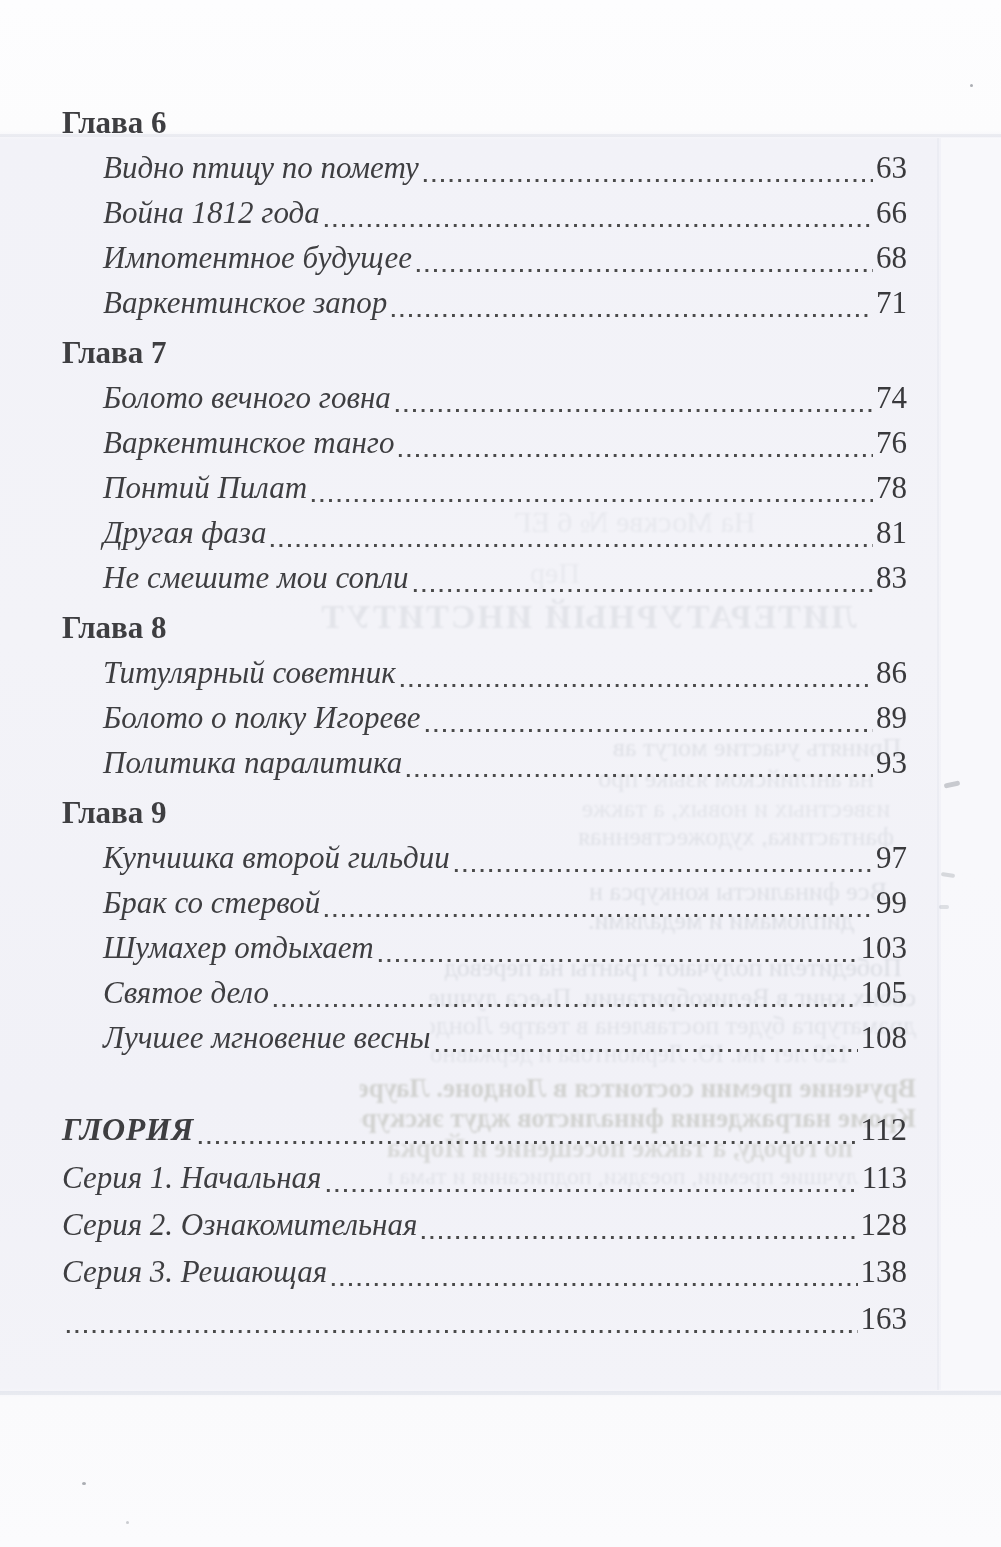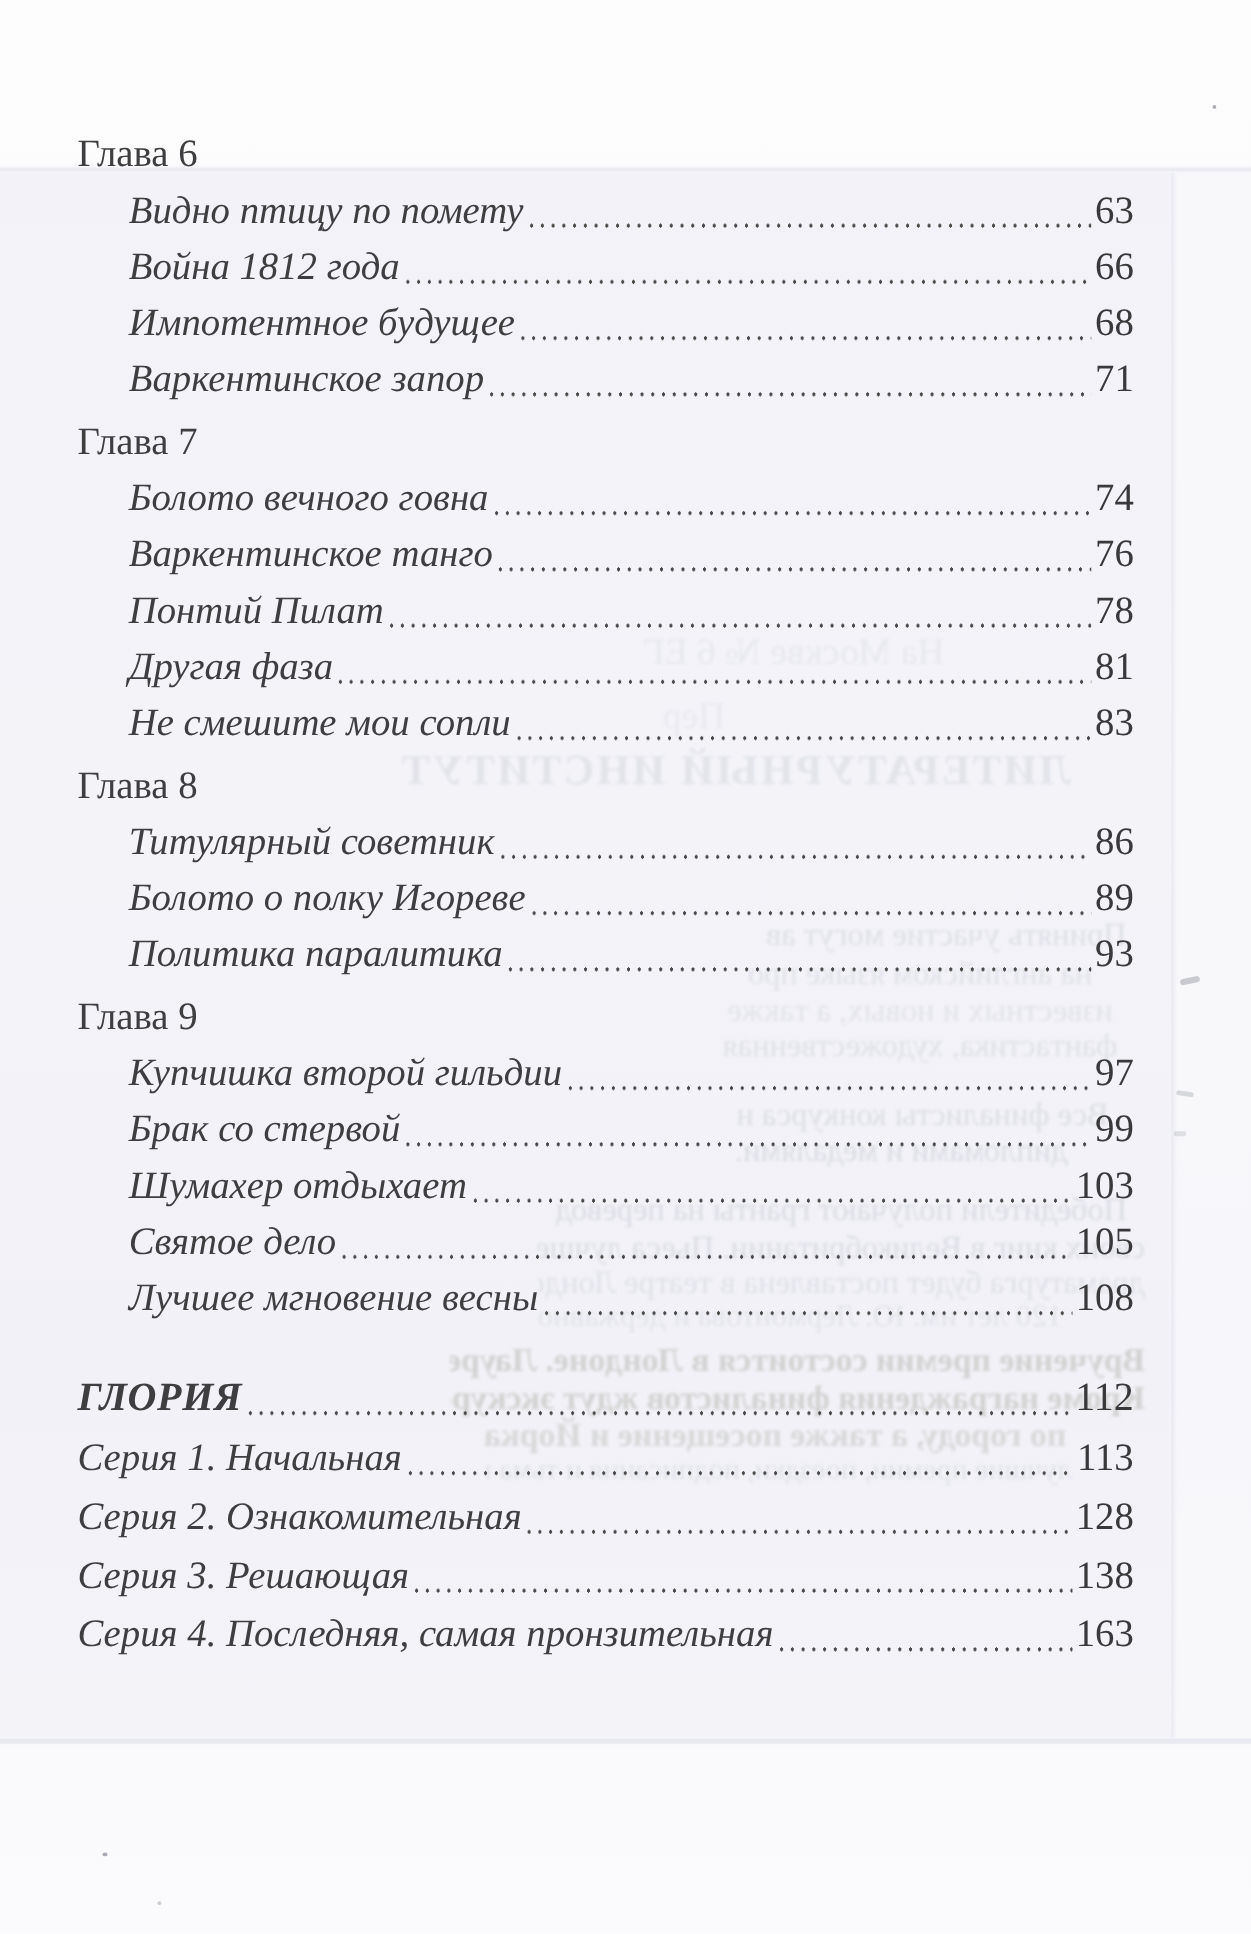--- a/index.html
+++ b/index.html
@@ -28,24 +28,24 @@
   
   #toc{position:absolute;top:100px;left:62px;width:845px;}
   .row{position:relative;display:flex;height:45px;font-size:31px;line-height:45px;}
   .row .t{flex:0 0 auto;white-space:nowrap;font-style:italic;}
   .row .dots{
     flex:1 1 auto;margin:0 3px 0 2px;
     background-image:radial-gradient(circle 1.5px at center,#4a4a4a 98%,rgba(0,0,0,0) 100%);
     background-size:8.6px 5px;background-repeat:repeat-x;background-position:left 33px;
   }
   .row .num{flex:0 0 auto;white-space:nowrap;text-align:right;color:#39393c;}
-  .head{font-weight:normal;font-size:31px;margin-top:5px;}
+  .head{font-weight:bold;font-size:31px;margin-top:5px;}
   .head.first{margin-top:0;}
   .item{padding-left:41px;}
-  .gloria{margin-top:32px;height:50px;line-height:50px;font-size:32px;}
+  .gloria{margin-top:44px;height:50px;line-height:50px;font-size:32px;}
   .gloria .t{font-weight:bold;letter-spacing:.5px;}
   .gloria .dots{background-position:left 36px;}
   .series-block{}
   .series{height:47px;line-height:47px;}
   .series .dots{background-position:left 34px;}
 
   
   .ghost{
     position:absolute;white-space:nowrap;overflow:hidden;
     transform:scaleX(-1);filter:blur(1.2px);
@@ -188,21 +188,20 @@
         <span class="t">Серия 2. Ознакомительная</span>
           <span class="dots"></span>
           <span class="num">128</span>
       </div>
       <div class="row series">
         <span class="t">Серия 3. Решающая</span>
           <span class="dots"></span>
           <span class="num">138</span>
       </div>
       <div class="row series">
-        <span class="t">Серия 4. Последняя, самая пронзительная</span>
           <span class="dots"></span>
           <span class="num">163</span>
       </div>
     </div>
 
   </div>
 
   <div class="seam seam-top"></div>
   <div class="seam seam-bottom"></div>
   <div class="right-strip"></div>

